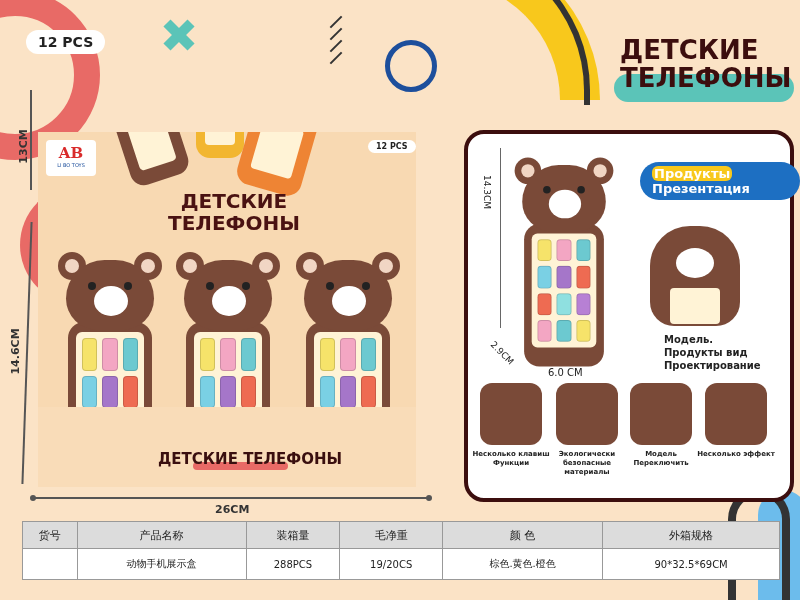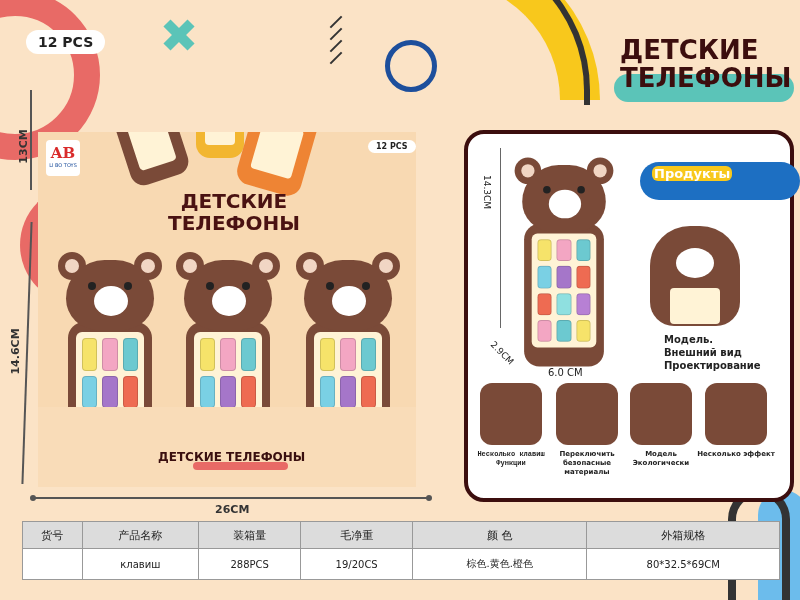--- a/index.html
+++ b/index.html
@@ -24,27 +24,27 @@
   .dim-v2 { left: 26px; top: 222px; width: 2px; height: 262px; background: #555; transform: rotate(2deg); }
   .dim-h { left: 33px; top: 497px; width: 395px; height: 2px; background: #555; }
   .dim-label { font-size: 11px; color: #333; font-weight: bold; }
   .dot-end { width: 6px; height: 6px; border-radius: 50%; background: #555; }
 
   
   .tag { left: 26px; top: 30px; background: #fff; border-radius: 16px; padding: 4px 12px; font-weight: bold; font-size: 14px; color: #222; }
 
   
   .box { left: 38px; top: 132px; width: 378px; height: 355px; background: #f8d9b2; overflow: hidden; }
-  .box-logo { left: 8px; top: 8px; width: 34px; height: 36px; background: #fff; border-radius: 4px; text-align: center; font-size: 5px; color: #1d4f9c; padding-top: 4px; }
+  .box-logo { left: 8px; top: 8px; width: 50px; height: 36px; background: #fff; border-radius: 4px; text-align: center; font-size: 5px; color: #1d4f9c; padding-top: 4px; }
   .box-logo b { display:block; font-size: 15px; color: #d92b2b; font-family: "DejaVu Serif", serif; }
   .box-pcs { left: 330px; top: 8px; background: #fff; border-radius: 10px; padding: 2px 8px; font-size: 8px; font-weight: bold; color: #222; }
   .box-title { left: 130px; top: 58px; font-size: 20px; font-weight: 900; color: #4a1212; line-height: 22px; text-align: center; }
   .box-title .bar { position: absolute; left: 40px; top: 36px; width: 110px; height: 14px; background: #7cc3ef; border-radius: 7px; z-index: -1; }
   .box-bottom { left: 0; top: 275px; width: 378px; height: 80px; background: #f9dcb8; }
-  .box-bottom-title { left: 120px; top: 318px; font-size: 12px; font-weight: 900; color: #3a0f0f; }
+  .box-bottom-title { left: 120px; top: 318px; font-size: 15px; font-weight: 900; color: #3a0f0f; }
   .box-bottom-bar { left: 155px; top: 330px; width: 95px; height: 8px; background: #e86a66; border-radius: 4px; }
 
   
   .mini { border-radius: 14px; }
   .mini .scr { position: absolute; left: 18%; top: 40%; width: 64%; height: 45%; background: #fff3d6; border-radius: 4px; }
 
   
   .bear { width: 104px; height: 220px; }
   .bear .ear { position: absolute; top: 0; width: 28px; height: 28px; background: #7a4a38; border-radius: 50%; }
   .bear .ear::after { content: ""; position: absolute; left: 7px; top: 7px; width: 14px; height: 14px; background: #f1d6c4; border-radius: 50%; }
@@ -231,56 +231,57 @@
       <div class="key" style="background:#8fe0e0"></div>
       <div class="key" style="background:#b780d4"></div>
     <div class="key" style="background:#f3a6c3"></div>
       <div class="key" style="background:#6cc9d0"></div>
       <div class="key" style="background:#f6e36a"></div>
   </div>
 </div>
 
 <div class="abs badge">
   <div><span class="hl">Продукты</span></div>
+  <div>Презентация</div>
 </div>
 
 <div class="abs" style="left:650px; top:226px; width:90px; height:100px; background:#7a4a38; border-radius:40px 40px 24px 24px;">
   <div style="position:absolute; left:26px; top:22px; width:38px; height:30px; background:#fff; border-radius:50%;"></div>
   <div style="position:absolute; left:20px; top:62px; width:50px; height:36px; background:#fff3d6; border-radius:4px;"></div>
 </div>
 
 <div class="abs desc">
   <div>Модель.</div>
-  <div>Внешний вид</div>
+  <div>Продукты вид</div>
   <div>Проектирование</div>
 </div>
 
 <div class="abs feat" style="left:480px;"></div>
 <div class="abs feat" style="left:556px;"></div>
 <div class="abs feat" style="left:630px;"></div>
 <div class="abs feat" style="left:705px;"></div>
-<div class="abs feat-label" style="left:471px;font-family:Liberation Mono, monospace;">Несколько клавиш Функции</div>
-<div class="abs feat-label" style="left:547px;">Переключить безопасные материалы</div>
-<div class="abs feat-label" style="left:621px;">Модель Экологически</div>
+<div class="abs feat-label" style="left:471px;">Несколько клавиш Функции</div>
+<div class="abs feat-label" style="left:547px;">Экологически безопасные материалы</div>
+<div class="abs feat-label" style="left:621px;">Модель Переключить</div>
 <div class="abs feat-label" style="left:696px;">Несколько эффект</div>
 
 <table class="spec">
   <thead>
     <tr>
       <th>货号</th>
       <th>产品名称</th>
       <th>装箱量</th>
       <th>毛净重</th>
       <th>颜 色</th>
       <th>外箱规格</th>
     </tr>
   </thead>
   <tbody>
     <tr>
       <td></td>
-      <td>клавиш</td>
+      <td>动物手机展示盒</td>
       <td>288PCS</td>
       <td>19/20CS</td>
       <td>棕色.黄色.橙色</td>
-      <td>80*32.5*69CM</td>
+      <td>90*32.5*69CM</td>
     </tr>
   </tbody>
 </table>
 
 </body></html>

